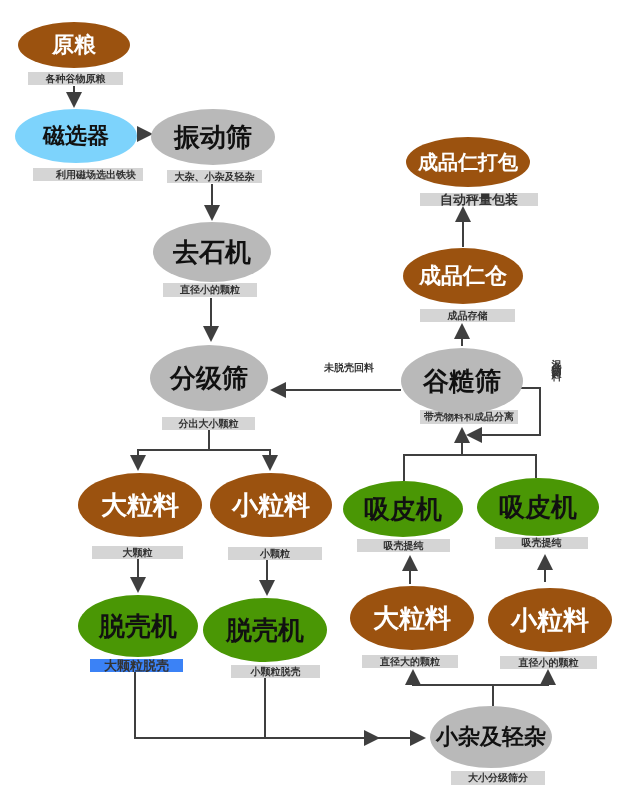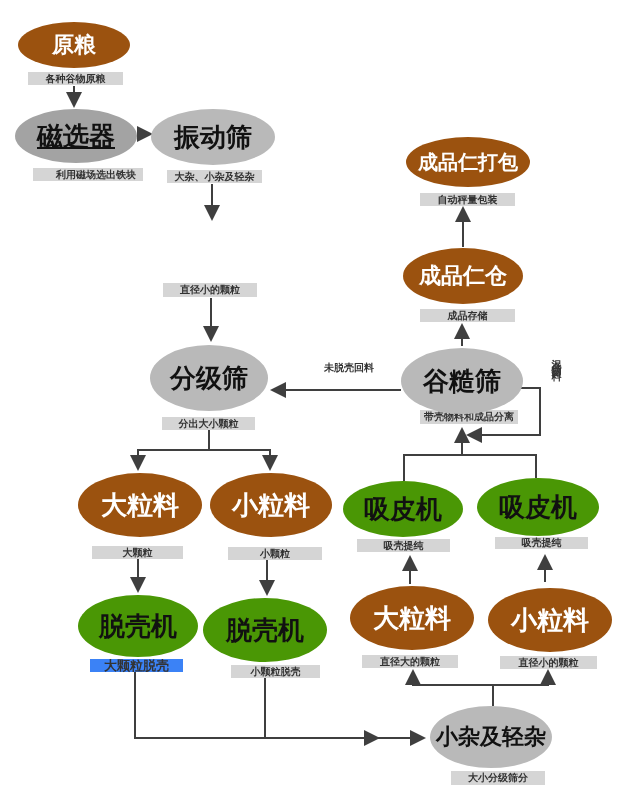--- a/index.html
+++ b/index.html
@@ -49,36 +49,39 @@
     <div class="plabel" style="left: 33px; top: 168px; width: 94px; height: 13px; background: rgb(213, 213, 213); color: rgb(51, 51, 51); font-size: 10px; padding-left: 16px;">利用磁场选出铁块</div>
     <div class="plabel" style="left: 167px; top: 170px; width: 95px; height: 13px; background: rgb(213, 213, 213); color: rgb(51, 51, 51); font-size: 10px;">大杂、小杂及轻杂</div>
     <div class="plabel" style="left: 163px; top: 283px; width: 94px; height: 14px; background: rgb(213, 213, 213); color: rgb(51, 51, 51); font-size: 10px;">直径小的颗粒</div>
     <div class="plabel" style="left: 162px; top: 417px; width: 93px; height: 13px; background: rgb(213, 213, 213); color: rgb(51, 51, 51); font-size: 10px;">分出大小颗粒</div>
     <div class="plabel" style="left: 92px; top: 546px; width: 91px; height: 13px; background: rgb(213, 213, 213); color: rgb(51, 51, 51); font-size: 10px;">大颗粒</div>
     <div class="plabel" style="left: 228px; top: 547px; width: 94px; height: 13px; background: rgb(213, 213, 213); color: rgb(51, 51, 51); font-size: 10px;">小颗粒</div>
     <div class="plabel" style="left: 90px; top: 659px; width: 93px; height: 13px; background: #3b82f6; color: rgb(51, 51, 51); font-size: 13px;">大颗粒脱壳</div>
     <div class="plabel" style="left: 219px; top: 665px; width: 89px; height: 13px; background: rgb(213, 213, 213); color: rgb(51, 51, 51); font-size: 10px; margin-left: 12px;">小颗粒脱壳</div>
     <div class="plabel" style="left: 420px; top: 410px; width: 98px; height: 14px; background: rgb(213, 213, 213); color: rgb(51, 51, 51); font-size: 10px;">带壳物料和成品分离</div>
     <div class="plabel" style="left: 420px; top: 309px; width: 95px; height: 13px; background: rgb(213, 213, 213); color: rgb(51, 51, 51); font-size: 10px;">成品存储</div>
-    <div class="plabel" style="left: 420px; top: 193px; width: 95px; height: 13px; background: rgb(213, 213, 213); color: rgb(51, 51, 51); font-size: 10px;">自动秤量包装</div>
+    <div class="plabel" style="left: 420px; top: 193px; width: 118px; height: 13px; background: rgb(213, 213, 213); color: rgb(51, 51, 51); font-size: 13px;">自动秤量包装</div>
     <div class="plabel" style="left: 357px; top: 539px; width: 93px; height: 13px; background: rgb(213, 213, 213); color: rgb(51, 51, 51); font-size: 10px;">吸壳提纯</div>
     <div class="plabel" style="left: 495px; top: 537px; width: 93px; height: 12px; background: rgb(213, 213, 213); color: rgb(51, 51, 51); font-size: 10px;">吸壳提纯</div>
     <div class="plabel" style="left: 362px; top: 655px; width: 96px; height: 13px; background: rgb(213, 213, 213); color: rgb(51, 51, 51); font-size: 10px;">直径大的颗粒</div>
     <div class="plabel" style="left: 500px; top: 656px; width: 97px; height: 13px; background: rgb(213, 213, 213); color: rgb(51, 51, 51); font-size: 10px;">直径小的颗粒</div>
     <div class="plabel" style="left: 451px; top: 771px; width: 94px; height: 14px; background: rgb(213, 213, 213); color: rgb(51, 51, 51); font-size: 10px;">大小分级筛分</div>
     <div class="elabel" style="left: 284px; top: 361px; color: rgb(51, 51, 51); font-size: 10px; margin-left: 40px;">未脱壳回料</div>
     <div class="elabel vertical" style="left: 549px; top: 351px; height: 84px; color: rgb(51, 51, 51); font-size: 10px;">混合物回料</div>
     <div class="node" style="left: 18px; top: 22px; width: 112px; height: 46px; background: rgb(155, 82, 15); color: rgb(255, 255, 255); font-size: 22px;">
       <span>原粮</span>
     </div>
-    <div class="node" style="left: 15px; top: 109px; width: 122px; height: 54px; background: #a3a3a3; color: rgb(17, 17, 17); font-size: 26px; text-decoration: underline;">
+    <div class="node" style="left: 15px; top: 109px; width: 122px; height: 54px; background: #7dd3fc; color: rgb(17, 17, 17); font-size: 22px;">
       <span>磁选器</span>
     </div>
     <div class="node" style="left: 151px; top: 109px; width: 124px; height: 56px; background: rgb(185, 185, 185); color: rgb(17, 17, 17); font-size: 26px;">
       <span>振动筛</span>
+    </div>
+    <div class="node" style="left: 153px; top: 222px; width: 118px; height: 60px; background: rgb(185, 185, 185); color: rgb(17, 17, 17); font-size: 26px;">
+      <span>去石机</span>
     </div>
     <div class="node" style="left: 150px; top: 345px; width: 118px; height: 66px; background: rgb(185, 185, 185); color: rgb(17, 17, 17); font-size: 26px;">
       <span>分级筛</span>
     </div>
     <div class="node" style="left: 401px; top: 348px; width: 122px; height: 66px; background: rgb(185, 185, 185); color: rgb(17, 17, 17); font-size: 26px;">
       <span>谷糙筛</span>
     </div>
     <div class="node" style="left: 403px; top: 248px; width: 120px; height: 56px; background: rgb(155, 82, 15); color: rgb(255, 255, 255); font-size: 22px;">
       <span>成品仁仓</span>
     </div>

